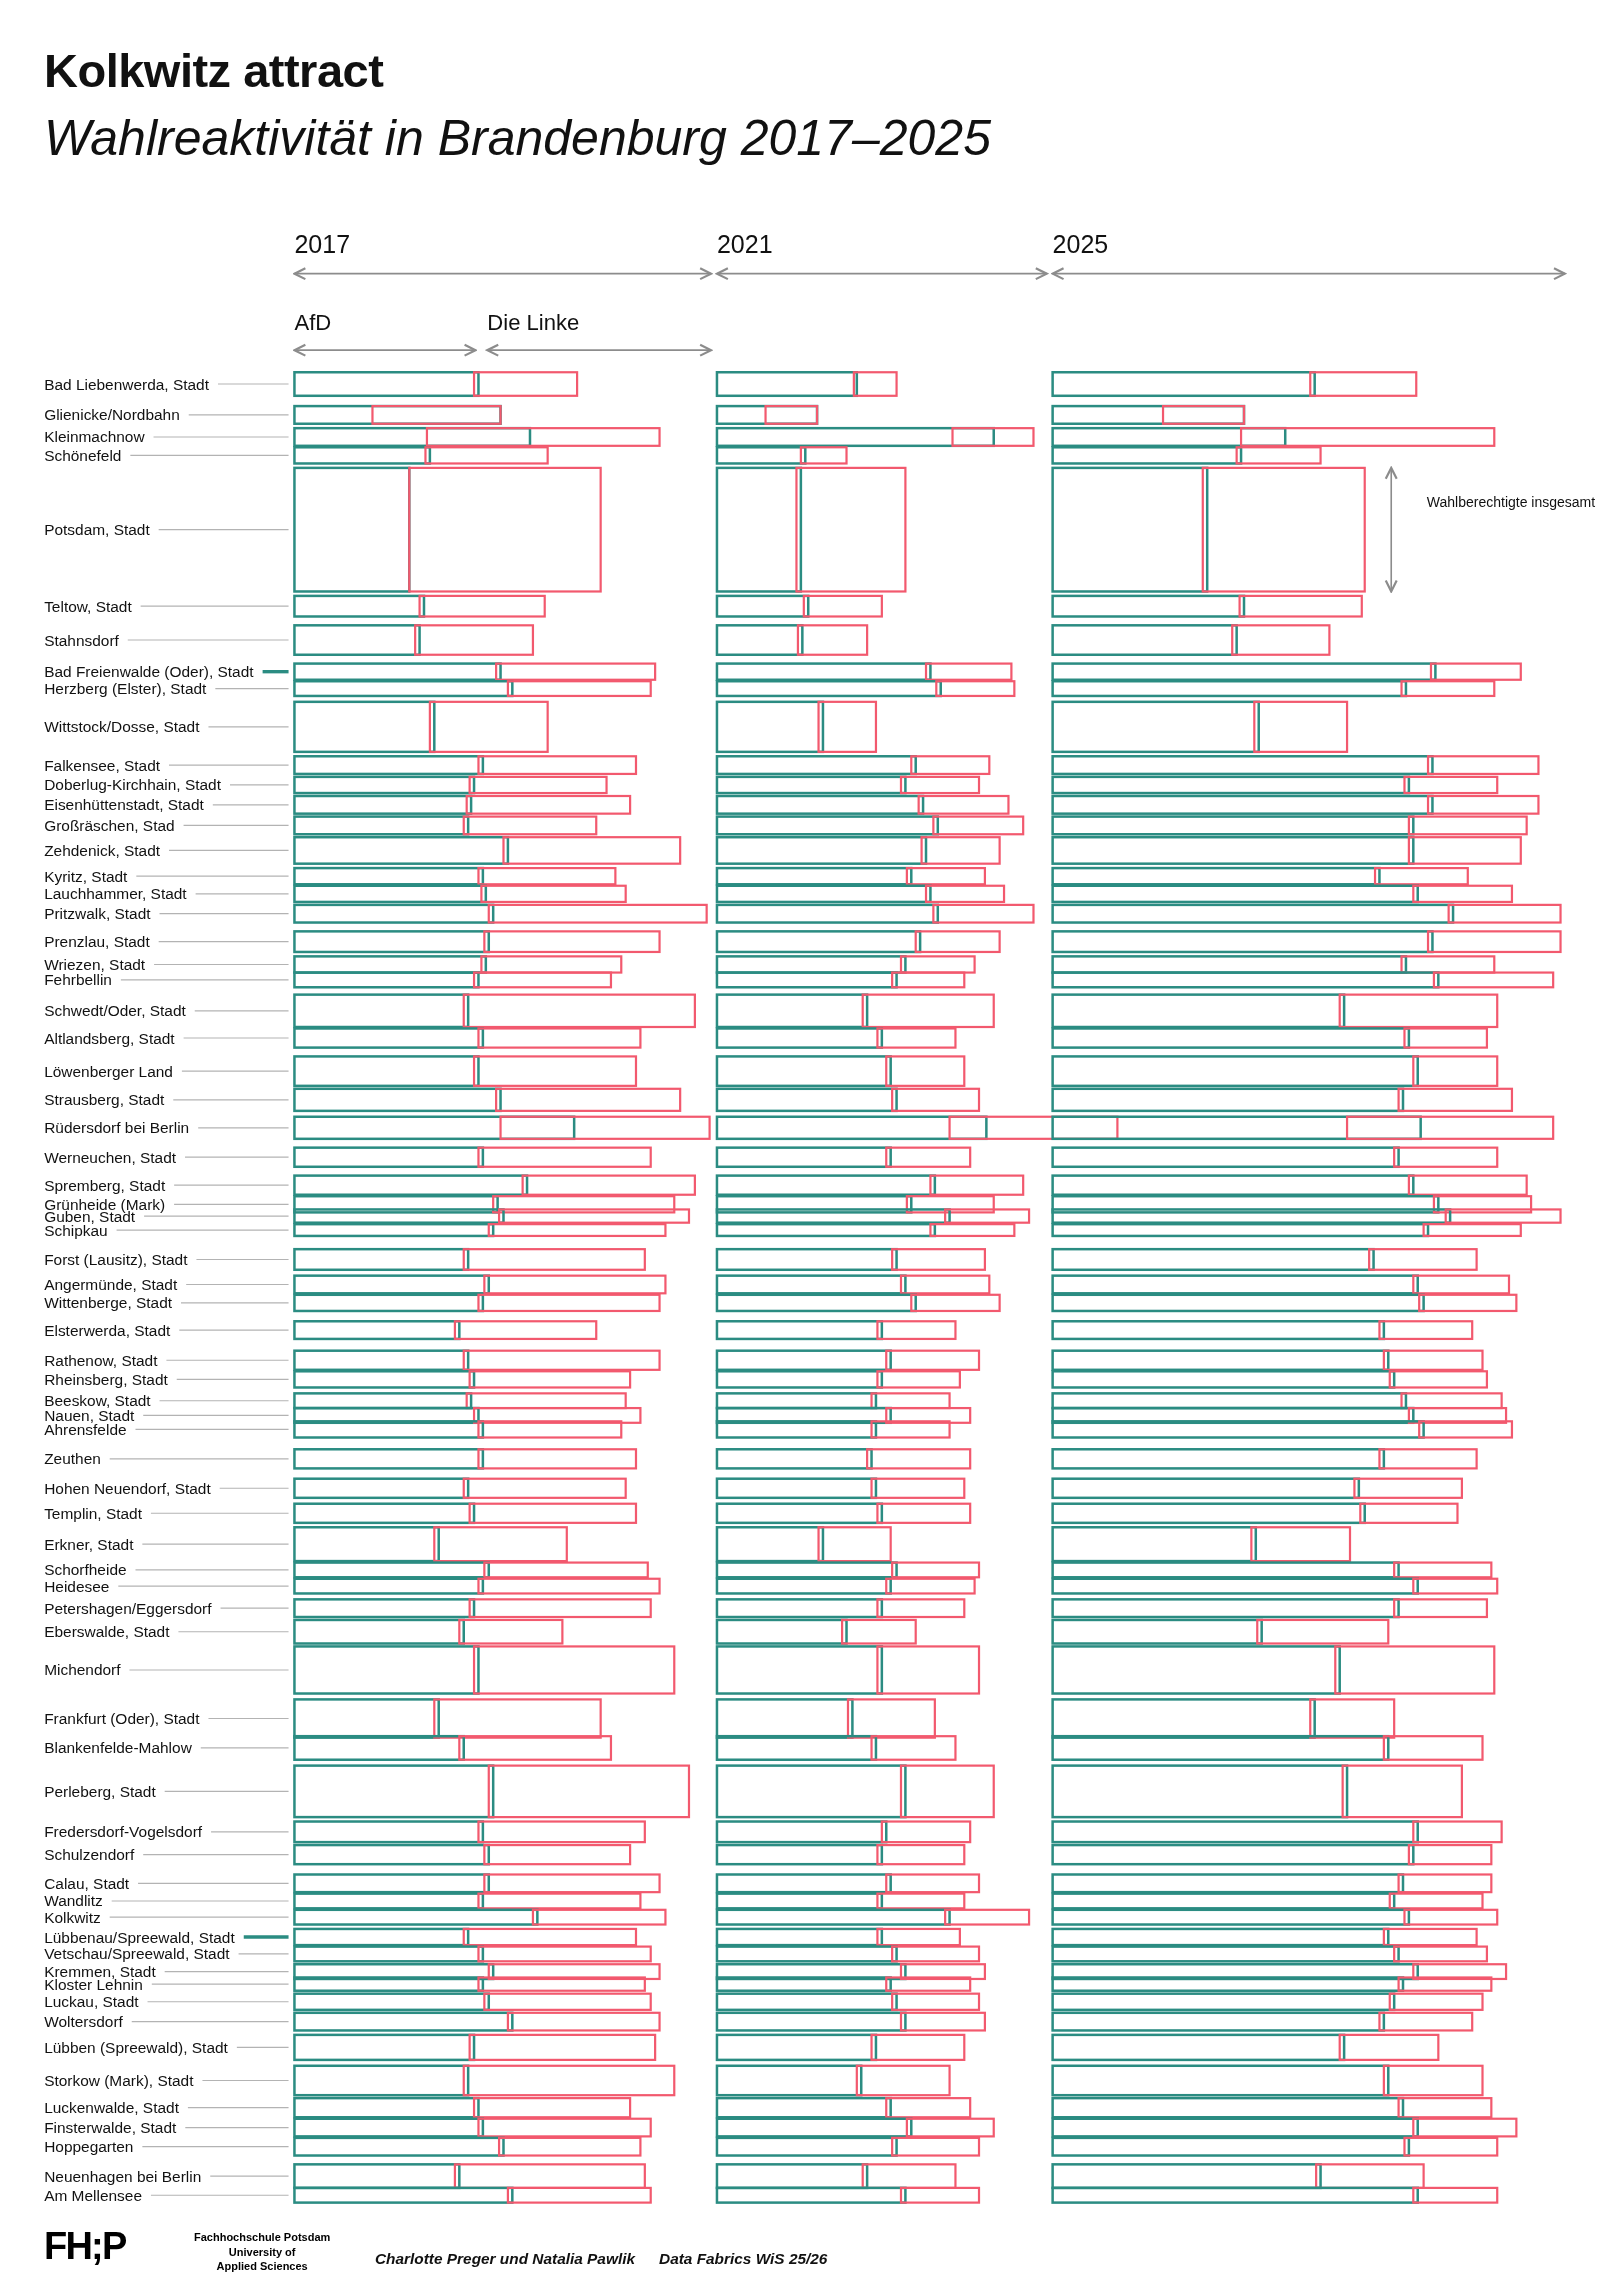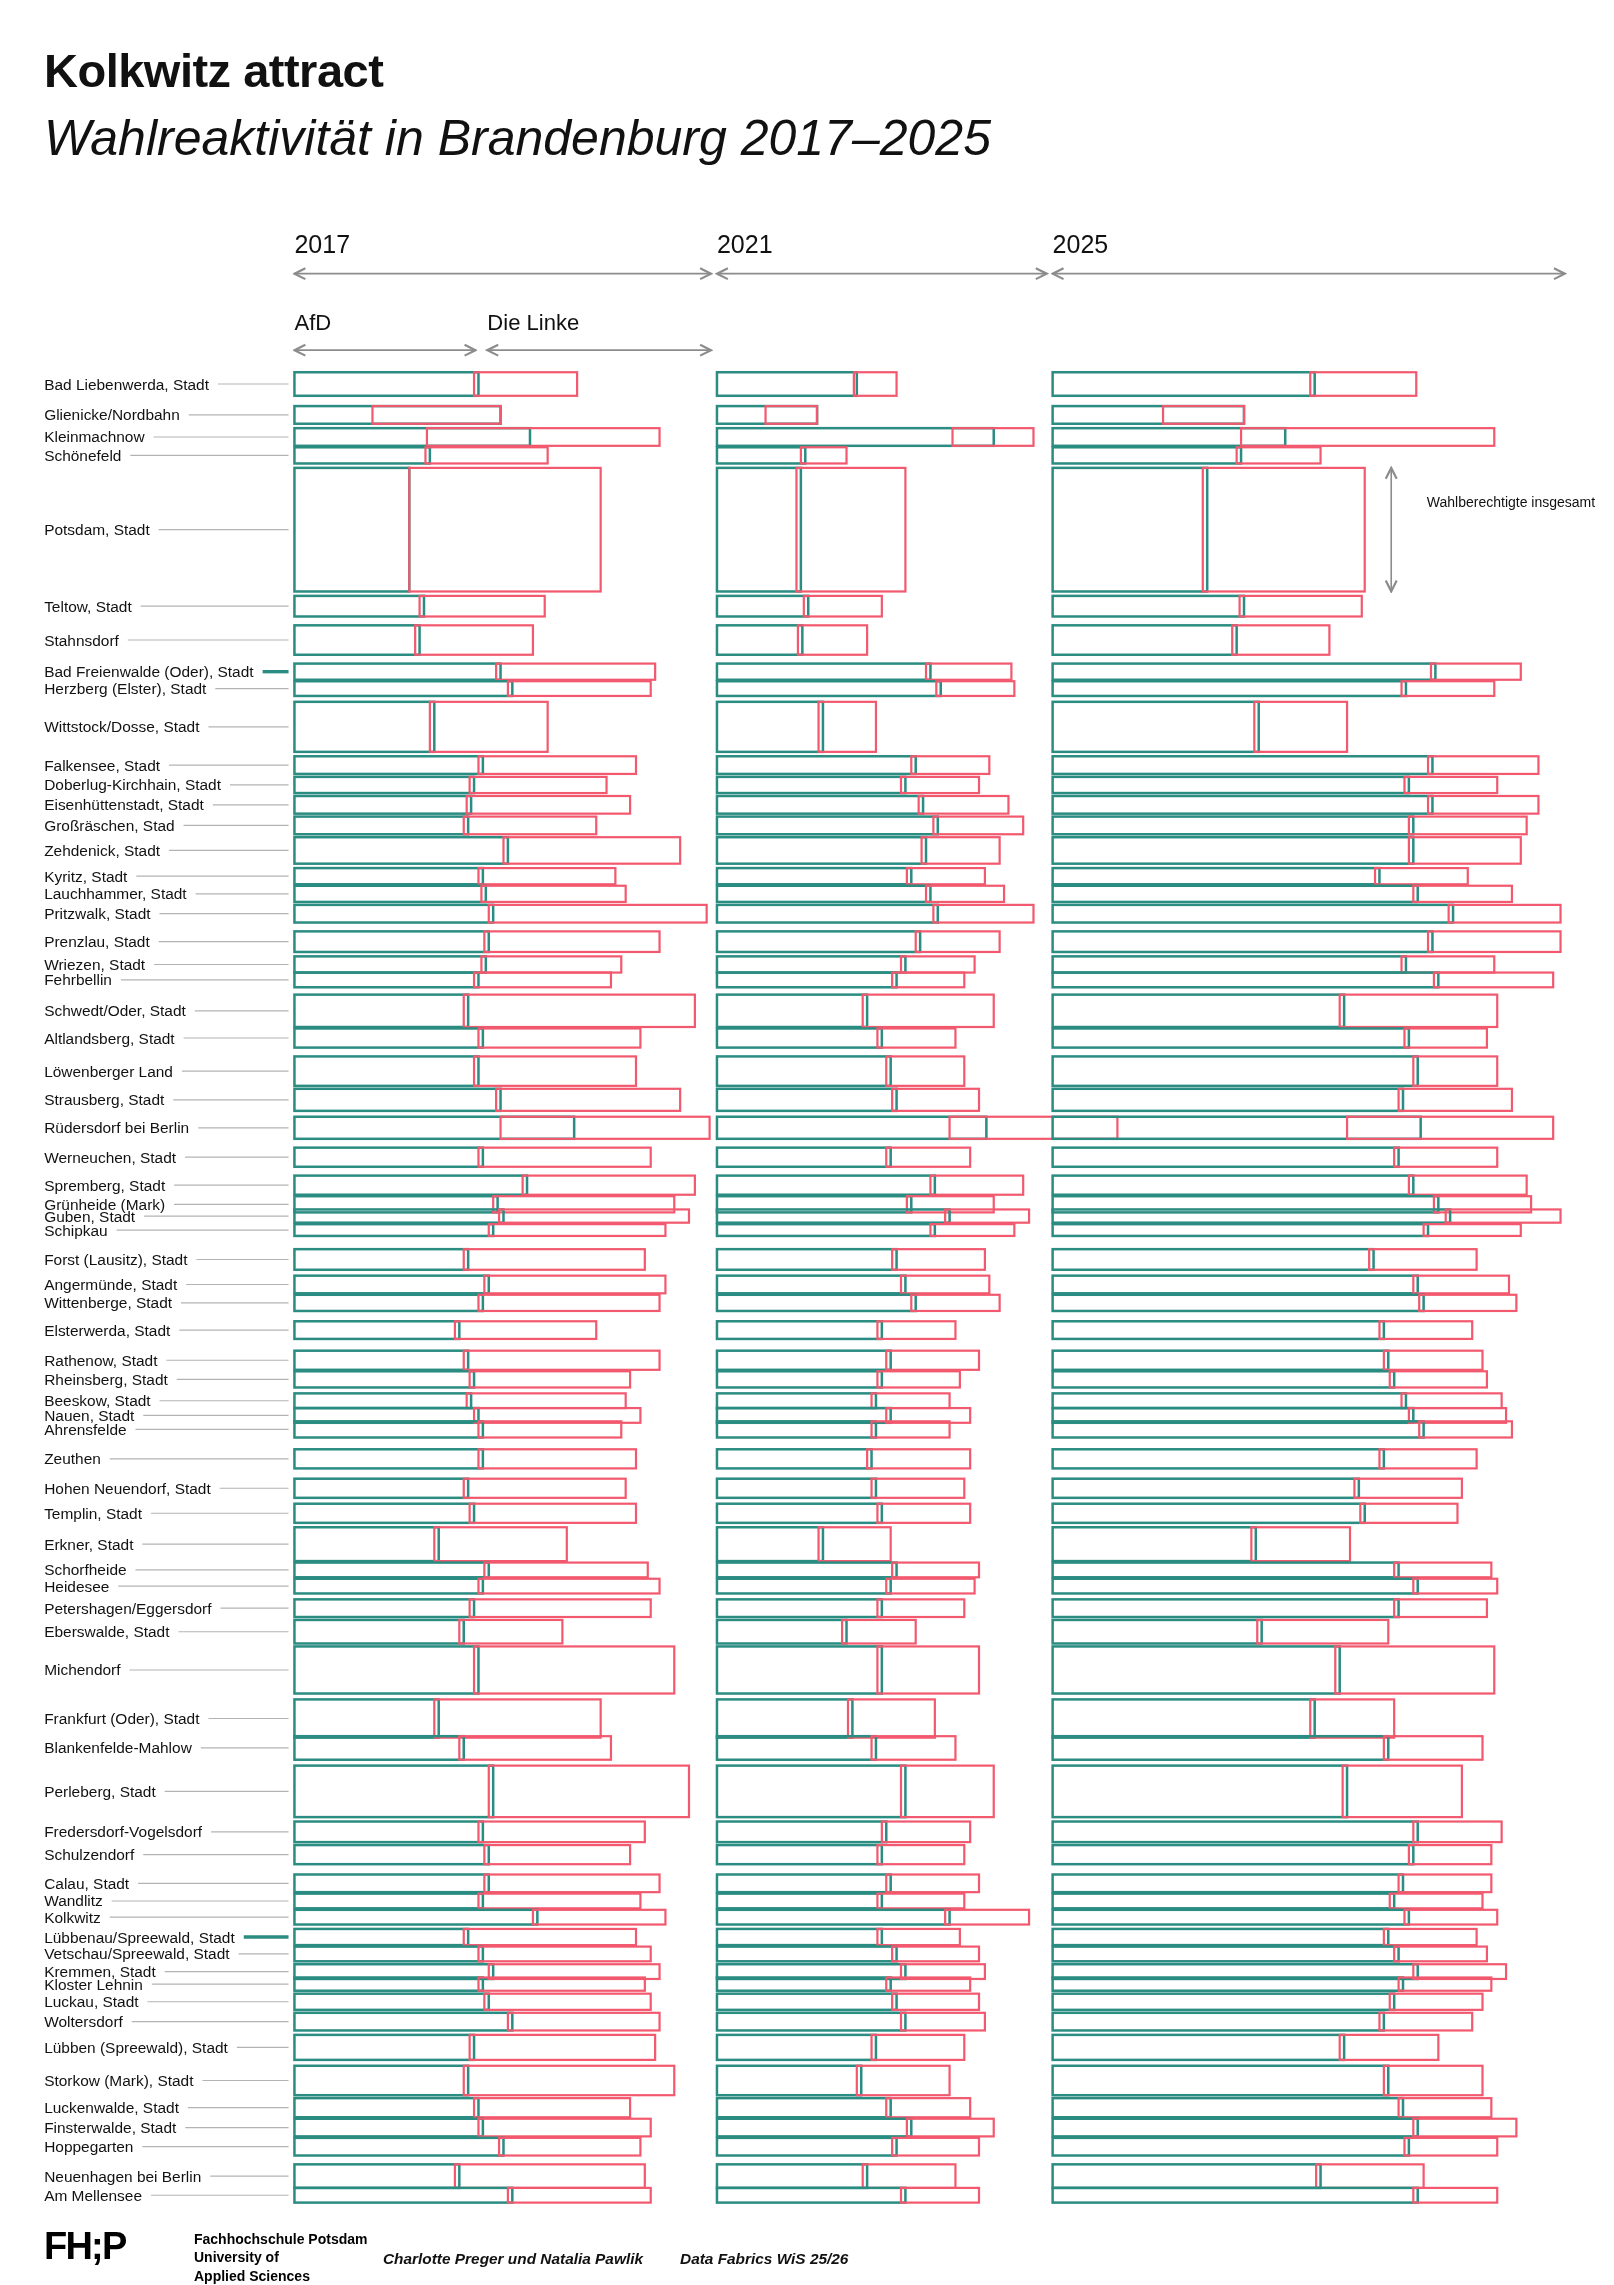--- a/index.html
+++ b/index.html
@@ -6,23 +6,23 @@
   body{
     width:1615px;height:2285px;position:relative;background:#ffffff;
     font-family:"Liberation Sans",sans-serif;color:#111;overflow:hidden;
   }
   .title{position:absolute;left:44px;top:43px;font-size:47px;font-weight:700;margin:0;letter-spacing:-0.5px;}
   .subtitle{position:absolute;left:44px;top:109px;font-size:50px;font-style:italic;font-weight:400;margin:0;}
   #chart{position:absolute;left:0;top:0;}
   .annotation{position:absolute;left:1409px;top:493px;width:204px;font-size:14px;line-height:1.35;color:#111;text-align:center;}
   .footer{position:absolute;left:0;top:2221px;width:1327px;height:64px;}
   .footer-logo{position:absolute;left:44px;top:3.6px;font-size:38px;font-weight:800;letter-spacing:-1.8px;color:#000;}
-  .footer-inst{position:absolute;left:194px;top:9px;font-size:14px;font-weight:600;line-height:1.32;color:#000;}
+  .footer-inst{position:absolute;left:194px;top:9px;font-size:11px;font-weight:600;line-height:1.32;color:#000;text-align:center;}
   .footer-inst span{display:block;}
-  .footer-credit{position:absolute;left:375px;top:29px;font-size:15.4px;font-style:italic;font-weight:700;display:flex;gap:37px;color:#111;margin-left:8px;}
+  .footer-credit{position:absolute;left:375px;top:29px;font-size:15.4px;font-style:italic;font-weight:700;display:flex;gap:24px;color:#111;}
 </style>
 </head>
 <body>
 
 <h1 class="title">Kolkwitz attract</h1>
 <p class="subtitle">Wahlreaktivität in Brandenburg 2017–2025</p>
 
 <svg id="chart" width="1615" height="2285" viewBox="0 0 1097 1553" preserveAspectRatio="none">
     <defs>
       <marker id="arw" viewBox="0 0 8 8" refX="7" refY="4" markerWidth="9" markerHeight="9" orient="auto-start-reverse">

